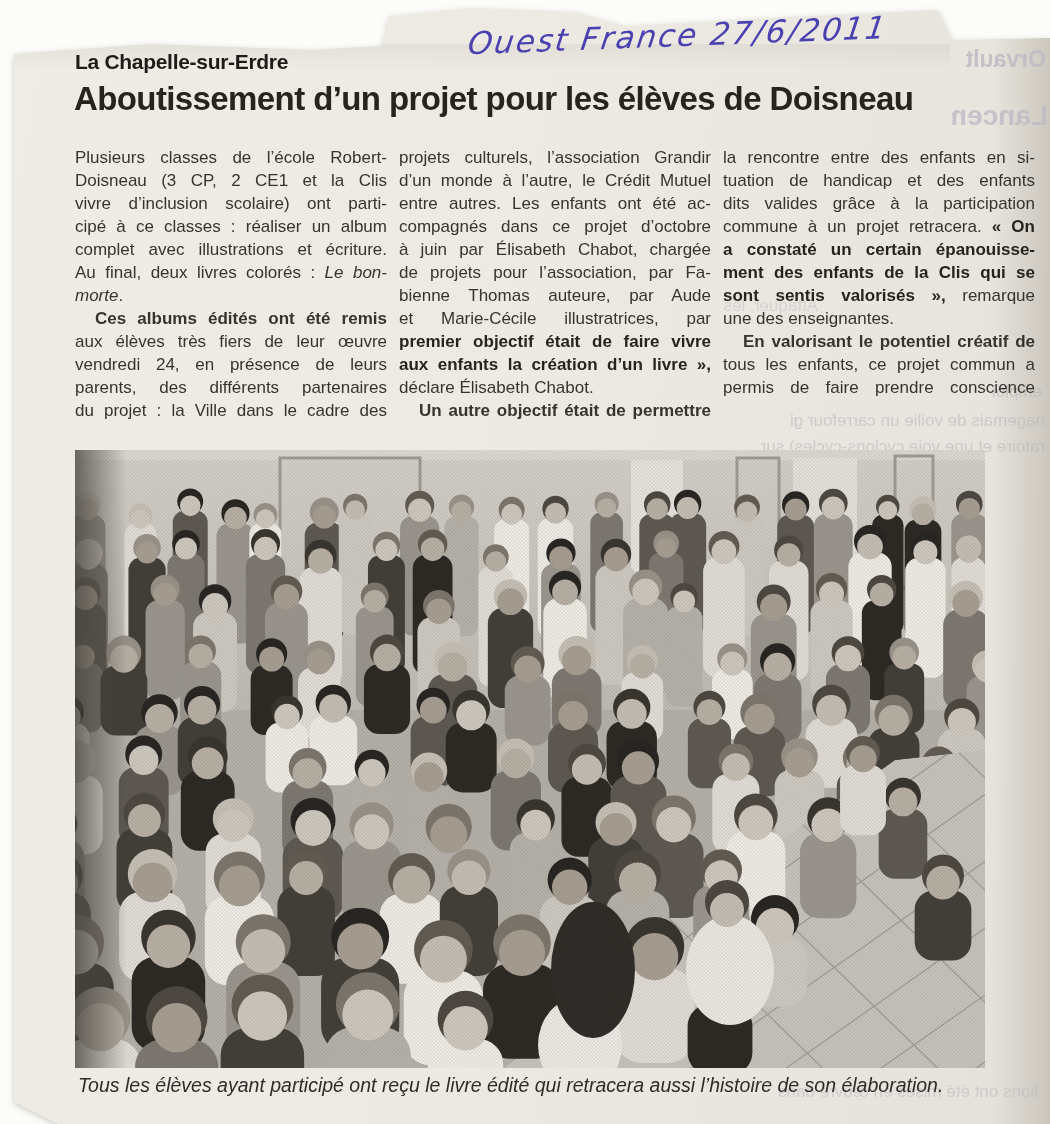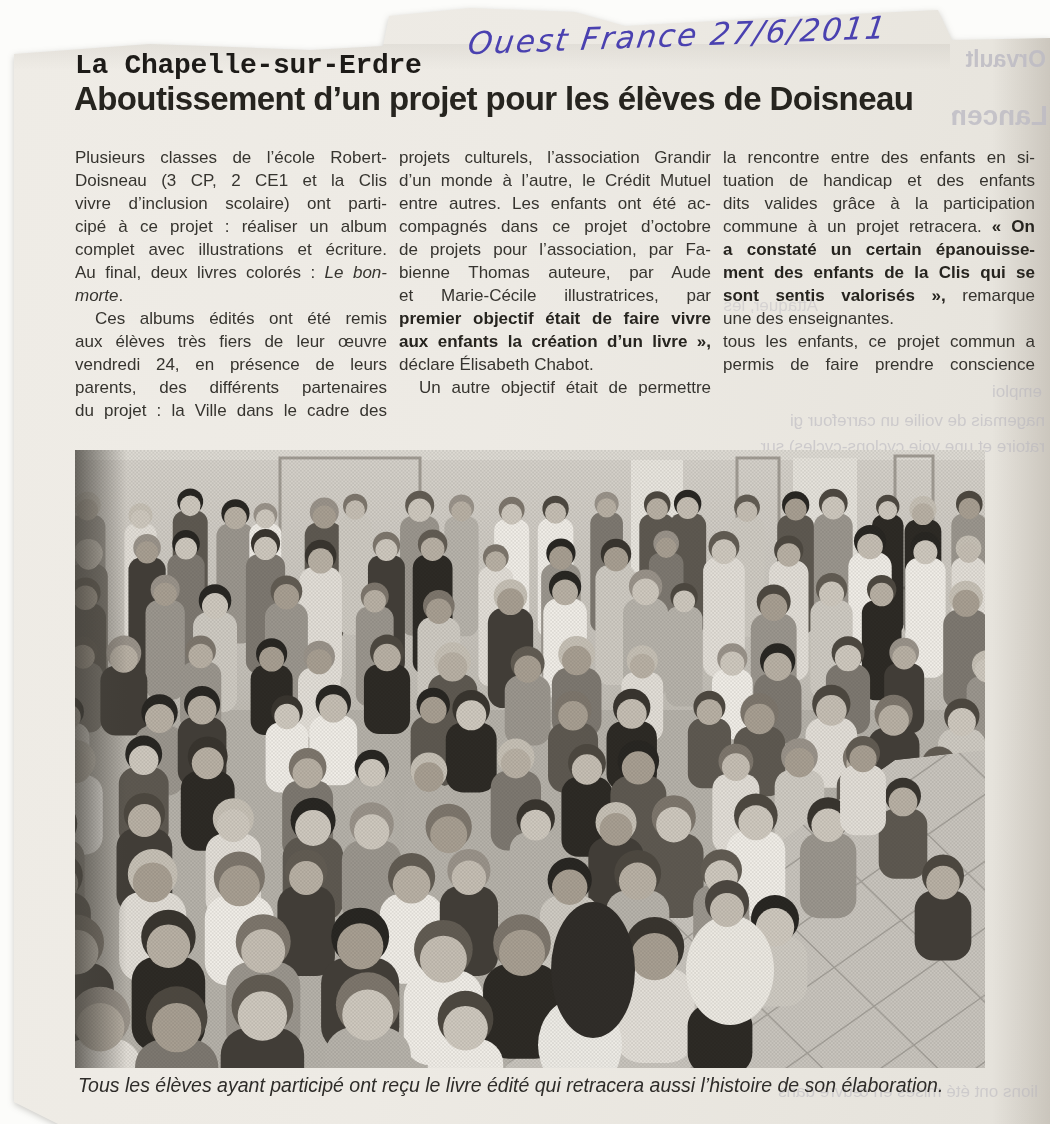--- a/index.html
+++ b/index.html
@@ -28,33 +28,33 @@
   .g-orvault{right:4px;top:46px;font-size:23px;width:92px;opacity:.85;}
   .g-lancem{right:2px;top:100px;font-size:28px;width:96px;opacity:.8;}
   .ghost-frag{position:absolute;color:#b6b4bd;transform:scaleX(-1);white-space:nowrap;
               overflow:hidden;font-size:17px;opacity:.55;}
   .f-attaq{left:722px;top:296px;width:96px;opacity:.4;}
   .f-emploi{right:8px;top:382px;width:110px;}
   .f-nage{right:5px;top:411px;width:290px;}
   .f-ratoire{right:5px;top:437px;width:300px;}
   .f-lions{right:12px;top:1082px;width:320px;opacity:.5;}
 
-  .section-title{position:absolute;left:75px;top:50px;font-size:28px;font-weight:bold;
-                 color:#1d1b18;letter-spacing:-0.3px;font-family:Liberation Mono, monospace;}
+  .section-title{position:absolute;left:75px;top:50px;font-size:21px;font-weight:bold;
+                 color:#1d1b18;letter-spacing:-0.3px;}
   .headline{position:absolute;left:74px;top:80px;width:900px;font-size:33px;font-weight:bold;
             color:#26241f;letter-spacing:-0.6px;white-space:nowrap;}
 
   
   .article{position:absolute;left:75px;top:146px;width:937px;}
   .col{position:absolute;top:0;width:312px;}
   .col1{left:0;} .col2{left:324px;} .col3{left:648px;}
   .tline{font-size:17px;line-height:23px;height:23px;overflow:hidden;
          text-align:justify;text-align-last:justify;color:#36342f;}
   .tline.last{text-align-last:left;}
-  .tline.ind{text-indent:20px;}
+  .tline.ind{text-indent:20px;font-weight:bold;}
   .it{font-style:italic;} .bd{font-weight:bold;color:#26241f;}
 
   
   .photo{position:absolute;left:75px;top:450px;width:910px;height:618px;background:#b6b2aa;
          overflow:hidden;}
   .photo svg{display:block;}
   .caption{position:absolute;left:78px;top:1074px;width:910px;font-size:19.5px;
            font-style:italic;color:#2e2c29;}
 </style>
 </head>
@@ -77,52 +77,54 @@
       <div class="handnote">Ouest France 27/6/2011</div>
 
       <div class="section-title">La Chapelle-sur-Erdre</div>
       <div class="headline">Aboutissement d’un projet pour les élèves de Doisneau</div>
 
       <div class="article">
         <div class="col col1">
             <div class="tline"><span>Plusieurs classes de l’école Robert-</span></div>
             <div class="tline"><span>Doisneau (3 CP, 2 CE1 et la Clis</span></div>
             <div class="tline"><span>vivre d’inclusion scolaire) ont parti-</span></div>
-            <div class="tline"><span>cipé à ce projet : réaliser un album</span></div>
+            <div class="tline"><span>cipé à ce classes : réaliser un album</span></div>
             <div class="tline"><span>complet avec illustrations et écriture.</span></div>
             <div class="tline"><span>Au final, deux livres colorés : </span><span class="it">Le bon-</span></div>
             <div class="tline last"><span class="it">morte</span><span>.</span></div>
             <div class="tline ind"><span>Ces albums édités ont été remis</span></div>
             <div class="tline"><span>aux élèves très fiers de leur œuvre</span></div>
             <div class="tline"><span>vendredi 24, en présence de leurs</span></div>
             <div class="tline"><span>parents, des différents partenaires</span></div>
             <div class="tline"><span>du projet : la Ville dans le cadre des</span></div>
           </div>
         <div class="col col2">
             <div class="tline"><span>projets culturels, l’association Grandir</span></div>
             <div class="tline"><span>d’un monde à l’autre, le Crédit Mutuel</span></div>
             <div class="tline"><span>entre autres. Les enfants ont été ac-</span></div>
             <div class="tline"><span>compagnés dans ce projet d’octobre</span></div>
+            <div class="tline"><span>à juin par Élisabeth Chabot, chargée</span></div>
             <div class="tline"><span>de projets pour l’association, par Fa-</span></div>
             <div class="tline"><span>bienne Thomas auteure, par Aude</span></div>
             <div class="tline"><span>et Marie-Cécile illustratrices, par</span></div>
             <div class="tline"><span class="bd">premier objectif était de faire vivre</span></div>
             <div class="tline"><span class="bd">aux enfants la création d’un livre »,</span></div>
             <div class="tline last"><span>déclare Élisabeth Chabot.</span></div>
             <div class="tline ind"><span>Un autre objectif était de permettre</span></div>
           </div>
         <div class="col col3">
             <div class="tline"><span>la rencontre entre des enfants en si-</span></div>
             <div class="tline"><span>tuation de handicap et des enfants</span></div>
             <div class="tline"><span>dits valides grâce à la participation</span></div>
             <div class="tline"><span>commune à un projet retracera. </span><span class="bd">« On</span></div>
             <div class="tline"><span class="bd">a constaté un certain épanouisse-</span></div>
             <div class="tline"><span class="bd">ment des enfants de la Clis qui se</span></div>
             <div class="tline"><span class="bd">sont sentis valorisés »,</span><span> remarque</span></div>
             <div class="tline last"><span>une des enseignantes.</span></div>
+            <div class="tline ind"><span>En valorisant le potentiel créatif de</span></div>
             <div class="tline"><span>tous les enfants, ce projet commun a</span></div>
             <div class="tline"><span>permis de faire prendre conscience</span></div>
           </div>
       </div>
 
       <div class="photo">
         <svg width="910" height="618" viewBox="0 0 910 618" xmlns="http://www.w3.org/2000/svg">
           <defs>
             <pattern id="halftone" width="3.6" height="3.6" patternUnits="userSpaceOnUse">
               <circle cx="0.9" cy="0.9" r="0.85" fill="#3f3d39"></circle>

